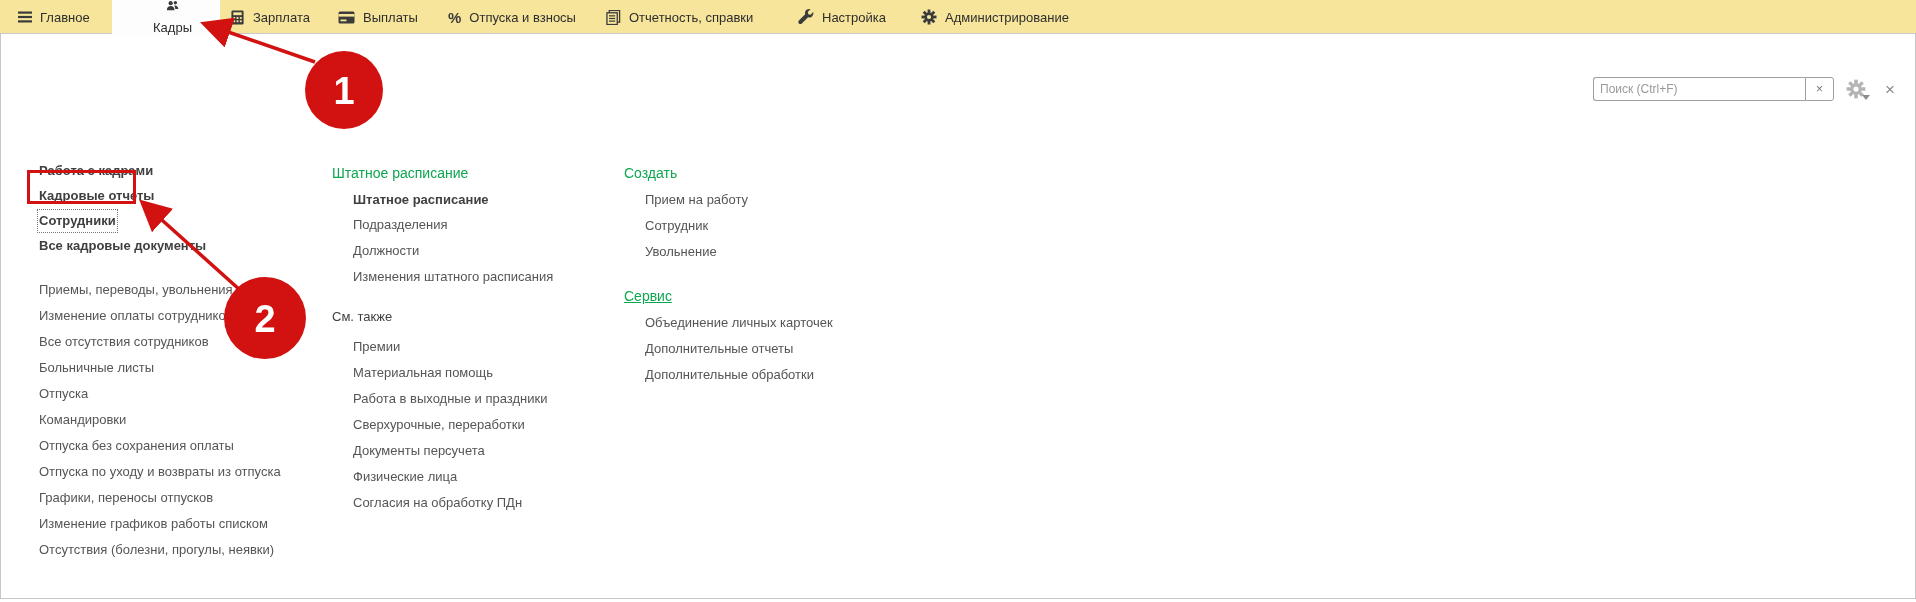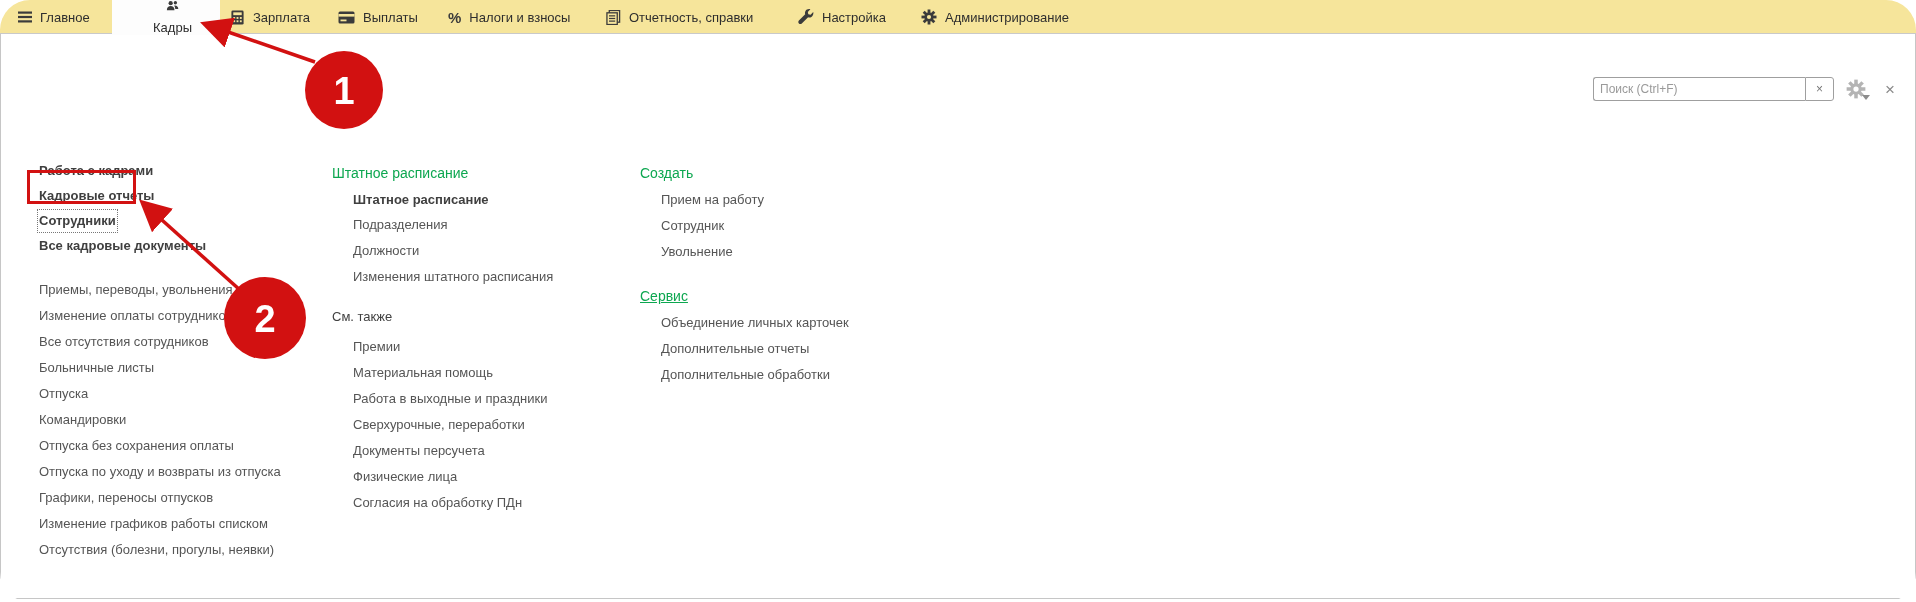--- a/index.html
+++ b/index.html
@@ -1,18 +1,18 @@
 <!DOCTYPE html>
 <html><head>
 <meta charset="utf-8">
 <style>
   * { margin:0; padding:0; box-sizing:border-box; }
   html,body { background:#fff; }
   body { font-family:"Liberation Sans","DejaVu Sans",sans-serif; }
-  #screen { position:relative; width:1916px; height:602px; background:#fff; overflow:hidden;border-radius:30px; }
+  #screen { position:relative; width:1916px; height:602px; background:#fff; overflow:hidden; }
 
   
   .topbar { position:absolute; left:0; top:0; width:1916px; height:34px;
             background:#f6e59b; border-bottom:1px solid #c9c9c9; z-index:1; }
   .tb-item { position:absolute; top:0; height:34px; display:flex; align-items:center; gap:8px;
              font-size:13px; color:#2e2e2e; cursor:pointer; white-space:nowrap; }
   .tb-item svg { display:block; }
   .active-tab { position:absolute; left:112px; top:0; width:108px; height:35px; background:#fdfdfd;
                 display:flex; align-items:center; gap:9px; padding-left:13px; z-index:2;
                 font-size:13px; color:#2e2e2e; cursor:pointer;flex-direction:column; }
@@ -35,21 +35,21 @@
                  display:flex; align-items:center; justify-content:center; }
   .gear-caret { position:absolute; right:-2px; bottom:1px; width:0; height:0;
                 border-left:4px solid transparent; border-right:4px solid transparent;
                 border-top:5px solid #8d8d8d; }
   .panel-close { margin-left:17px; font-size:17px; color:#8a8a8a; cursor:pointer; line-height:1; }
 
   
   .col { position:absolute; font-size:13px; }
   .col1 { left:38px;  top:127px; width:270px; }
   .col2 { left:331px; top:129px; width:280px; }
-  .col3 { left:639px; top:129px; width:280px; }
+  .col3 { left:623px; top:129px; width:280px; }
 
   .m-bold { height:20px; line-height:20px; margin-bottom:5px; font-weight:bold; color:#3f3f3f; cursor:pointer; white-space:nowrap; }
   .m-bold.gap-top { margin-top:3px; }
   .m-bold.last { margin-bottom:24px; }
   .m-link { height:20px; line-height:20px; margin-bottom:6px; color:#555; cursor:pointer; white-space:nowrap; }
   .g-header { height:20px; line-height:20px; margin-bottom:7px; font-size:14px; color:#0da750; white-space:nowrap; }
   .g-header.service { margin-top:24px;text-decoration:underline; }
   .indent { margin-left:21px; }
   .see-also { height:20px; line-height:20px; margin-top:20px; margin-bottom:10px; color:#404040; white-space:nowrap; }
   .emp-focus { display:inline-block; outline:1px dotted #777; outline-offset:1px; }
@@ -106,21 +106,21 @@
       <svg width="17" height="13" viewBox="0 0 17 13">
         <rect x="0.5" y="0.5" width="16" height="12" rx="1.5" fill="#3b3b3b"></rect>
         <rect x="0.5" y="3" width="16" height="2.6" fill="#f6e59b"></rect>
         <rect x="2.5" y="8.5" width="6" height="1.8" fill="#f6e59b"></rect>
       </svg>
       <span>Выплаты</span>
     </div>
 
     <div class="tb-item" style="left:448px">
       <span class="pct">%</span>
-      <span>Налоги и взносы</span>
+      <span>Отпуска и взносы</span>
     </div>
 
     <div class="tb-item" style="left:606px">
       <svg width="15" height="15" viewBox="0 0 16 16">
         <rect x="3.5" y="0.5" width="11" height="12.5" fill="none" stroke="#3b3b3b" stroke-width="1.4"></rect>
         <rect x="1" y="3" width="11" height="12.5" fill="#f6e59b" stroke="#3b3b3b" stroke-width="1.4"></rect>
         <rect x="3.2" y="5.6" width="6.6" height="1.3" fill="#3b3b3b"></rect>
         <rect x="3.2" y="8.4" width="6.6" height="1.3" fill="#3b3b3b"></rect>
         <rect x="3.2" y="11.2" width="6.6" height="1.3" fill="#3b3b3b"></rect>
       </svg>

